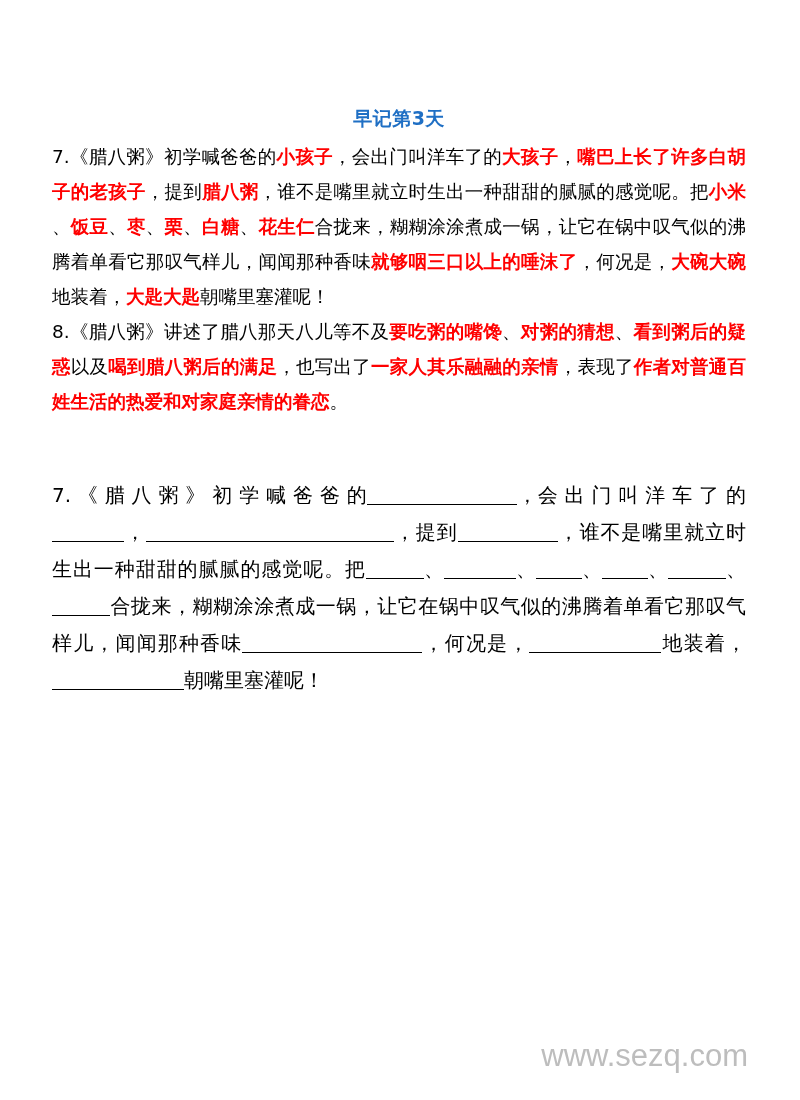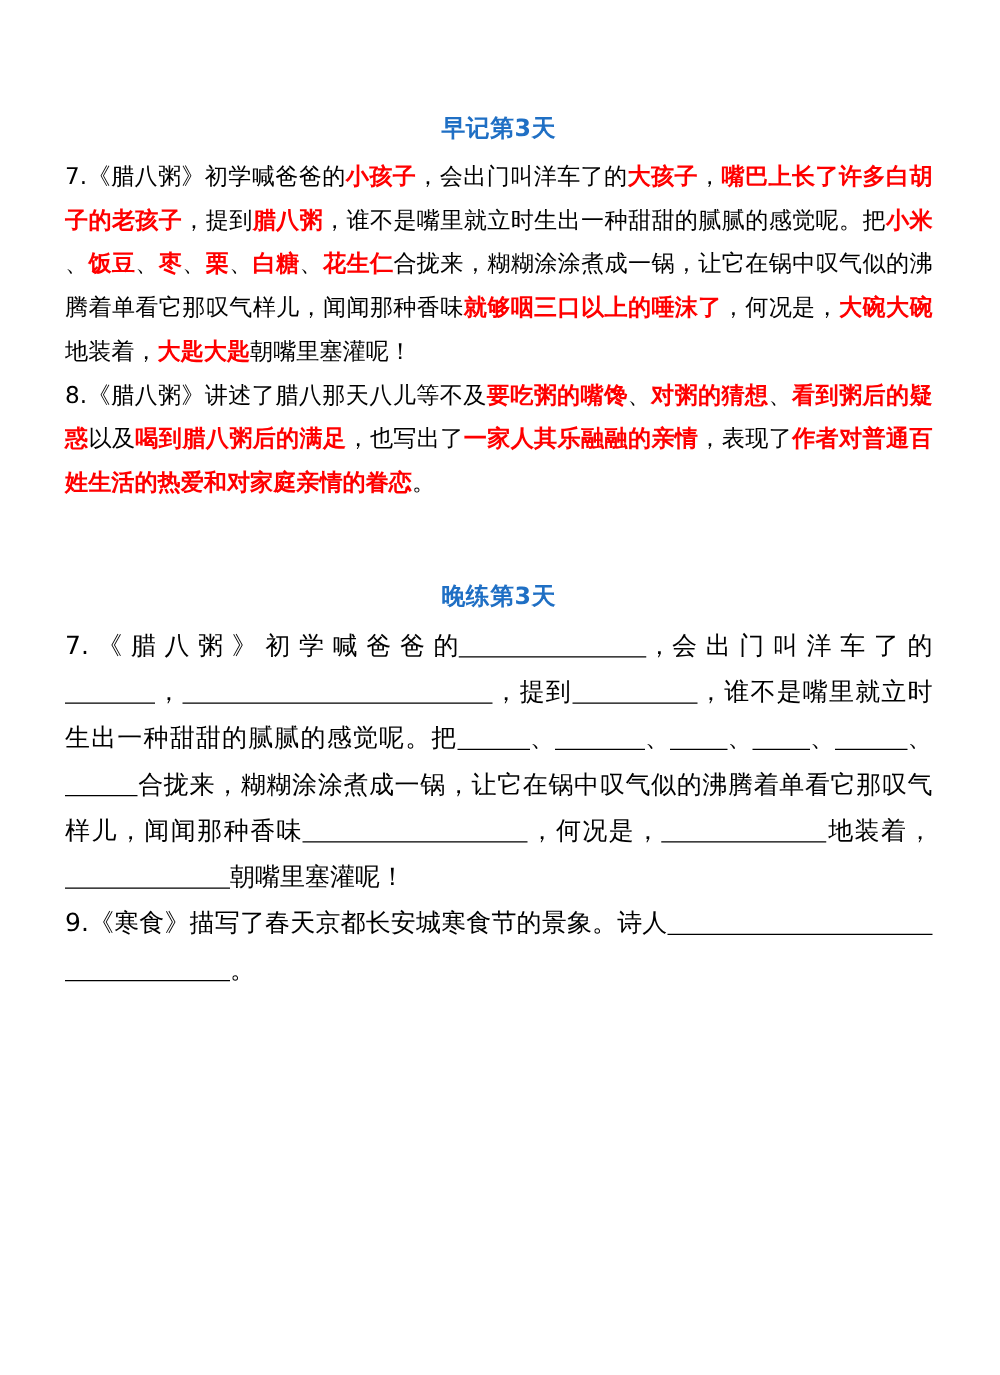--- a/index.html
+++ b/index.html
@@ -15,21 +15,21 @@
     overflow: hidden;
   }
   .page {
     position: absolute;
     inset: 0;
     background: #fff;
   }
   .content {
     position: absolute;
     left: 52px;
-    top: 88px;
+    top: 103px;
     width: 694px;
   }
 
   
   .section-title {
     text-align: center;
     font-weight: bold;
     font-size: 19px;
     line-height: 30px;
     color: #1f6fc4;
@@ -115,25 +115,24 @@
 
     <h2 class="section-title">早记第3天</h2>
 
     <p class="para answers"><span>7.</span><span>《腊八粥》初学喊爸爸的</span><span class="ans">小孩子</span><span>，会出门叫洋车了的</span><span class="ans">大孩子</span><span>，</span><span class="ans">嘴巴上长了许多白胡子的老孩子</span><span>，提到</span><span class="ans">腊八粥</span><span>，谁不是嘴里就立时生出一种甜甜的腻腻的感觉呢。把</span><span class="ans">小米</span><span class="sep">、</span><span class="ans">饭豆</span><span class="sep">、</span><span class="ans">枣</span><span class="sep">、</span><span class="ans">栗</span><span class="sep">、</span><span class="ans">白糖</span><span class="sep">、</span><span class="ans">花生仁</span><span>合拢来，糊糊涂涂煮成一锅，让它在锅中叹气似的沸腾着单看它那叹气样儿，闻闻那种香味</span><span class="ans">就够咽三口以上的唾沫了</span><span>，何况是，</span><span class="ans">大碗大碗</span><span>地装着，</span><span class="ans">大匙大匙</span><span>朝嘴里塞灌呢！</span></p>
 
     <p class="para answers"><span>8.</span><span>《腊八粥》讲述了腊八那天八儿等不及</span><span class="ans">要吃粥的嘴馋</span><span class="sep">、</span><span class="ans">对粥的猜想</span><span class="sep">、</span><span class="ans">看到粥后的疑惑</span><span>以及</span><span class="ans">喝到腊八粥后的满足</span><span>，也写出了</span><span class="ans">一家人其乐融融的亲情</span><span>，表现了</span><span class="ans">作者对普通百姓生活的热爱和对家庭亲情的眷恋</span><span>。</span></p>
 
 
     <div class="spacer-block"></div>
 
-    <h2 class="section-title second">晚练第3天</h2>
 
     <div class="exercise">
 
       <p class="para"><span>7.</span>&nbsp;<span>《 腊 八 粥 》 初 学 喊 爸 爸 的</span><span class="blank b10"></span><span>，会 出 门 叫 洋 车 了 的</span><span class="blank b5"></span><span>，</span><span class="blank b16"></span><span>，提到</span><span class="blank b7"></span><span>，谁不是嘴里就立时生出一种甜甜的腻腻的感觉呢。把</span><span class="blank b4"></span><span class="sep">、</span><span class="blank b5"></span><span class="sep">、</span><span class="blank b3"></span><span class="sep">、</span><span class="blank b3"></span><span class="sep">、</span><span class="blank b4"></span><span class="sep">、</span><span class="blank b4"></span><span>合拢来，糊糊涂涂煮成一锅，让它在锅中叹气似的沸腾着单看它那叹气样儿，闻闻那种香味</span><span class="blank b12"></span><span>，何况是，</span><span class="blank b9"></span><span>地装着，</span><span class="blank b9"></span><span>朝嘴里塞灌呢！</span></p>
 
 
-      <p class="para"><span>9.</span><span>《寒食》描写了春天京都长安城寒食节的景象。诗人</span><span class="blank b14"></span><span class="blank b9"></span><span>。</span></p>
 
     </div>
   </div>
 
+  <div class="watermark">www.sezq.com</div>
 </div>
 
 </body></html>

